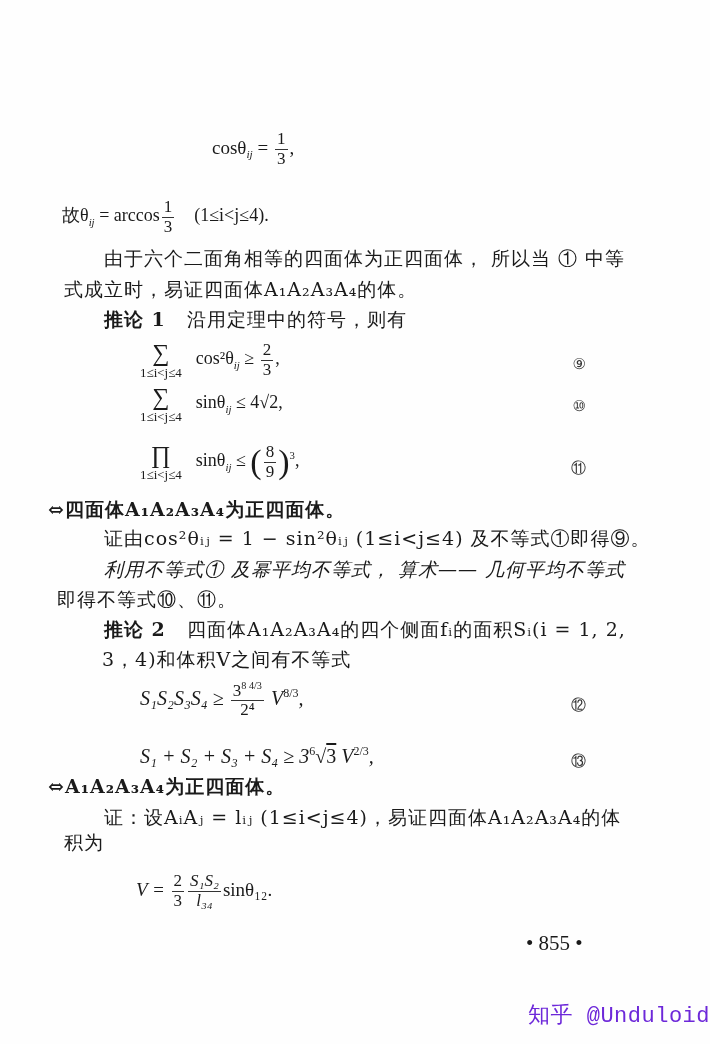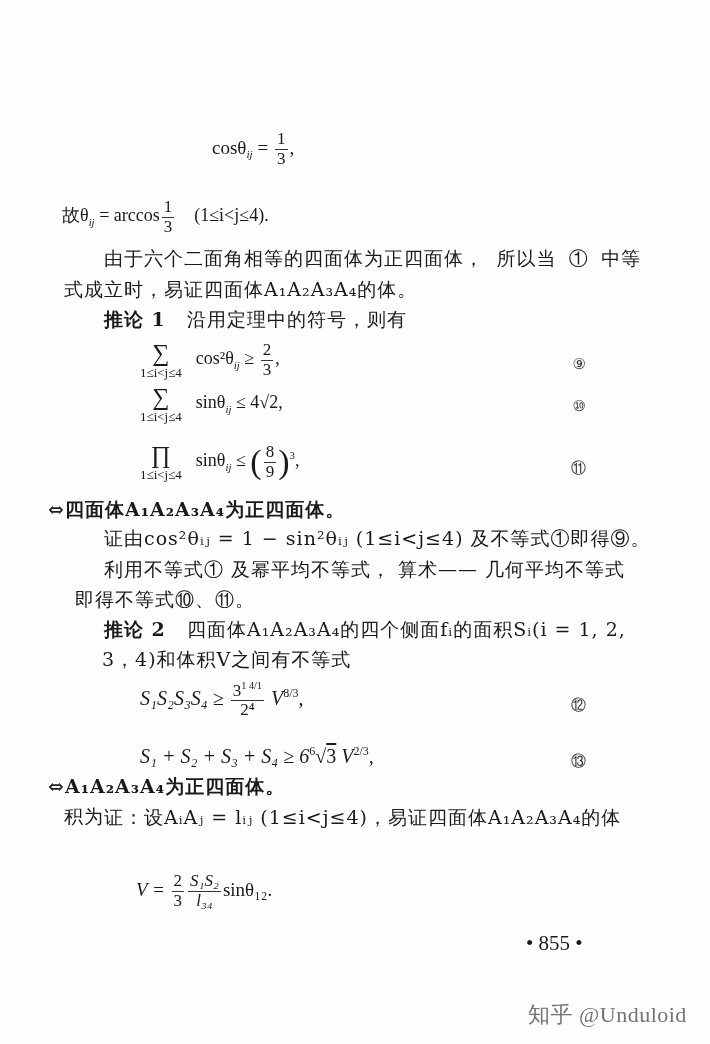--- a/index.html
+++ b/index.html
@@ -12,34 +12,34 @@
   .it { font-style: italic; }
   sub, sup { font-size: 60%; }
   .frac { display: inline-block; vertical-align: middle; text-align: center; font-size: 17px; line-height: 1.1; margin: 0 2px; }
   .frac .num { display: block; padding: 0 2px; border-bottom: 1px solid #333; }
   .frac .den { display: block; padding: 0 2px; }
   .limits { display: inline-block; text-align: center; vertical-align: middle; font-size: 13px; line-height: 1.1; margin-right: 14px; }
   .limits .op { display: block; font-size: 24px; }
   .eqno { position: absolute; right: 124px; font-size: 15px; color: #333; }
   .paren { font-size: 34px; vertical-align: middle; font-weight: 200; }
   .pageno { font-size: 21px; }
-  .watermark { color: #737373; font-family: Liberation Serif, serif; font-size: 22px; letter-spacing: 0.5px; }
+  .watermark { color: #6d28d9; font-family: Liberation Mono, monospace; font-size: 22px; letter-spacing: 0.5px; }
 </style>
 </head>
 <body>
 
 <div class="abs m" style="left:212px; top:130px; font-size:19px;">
   <span>cosθ</span><sub class="it">ij</sub><span> = </span><span class="frac"><span class="num">1</span><span class="den">3</span></span><span>,</span>
 </div>
 
 <div class="abs m" style="left:62px; top:198px; font-size:18px;">
   <span>故θ</span><sub class="it">ij</sub><span> = arccos</span><span class="frac"><span class="num">1</span><span class="den">3</span></span>&nbsp;&nbsp;&nbsp;&nbsp;<span>(1≤i&lt;j≤4).</span>
 </div>
 
-<div class="abs txt" style="left:104px; top:246px;font-family:Liberation Mono, monospace;">由于六个二面角相等的四面体为正四面体， 所以当 ① 中等</div>
+<div class="abs txt" style="left:104px; top:246px;">由于六个二面角相等的四面体为正四面体， 所以当 ① 中等</div>
 <div class="abs txt" style="left:64px; top:277px;">式成立时，易证四面体A₁A₂A₃A₄的体。</div>
 
 <div class="abs txt" style="left:104px; top:307px;">
   <span class="b">推论 1</span>&nbsp;&nbsp;&nbsp;<span>沿用定理中的符号，则有</span>
 </div>
 
 <div class="abs m" style="left:140px; top:340px; font-size:18px;">
   <span class="limits"><span class="op">∑</span><span>1≤i&lt;j≤4</span></span><span>cos²θ</span><sub class="it">ij</sub><span> ≥ </span><span class="frac"><span class="num">2</span><span class="den">3</span></span><span>,</span>
 </div>
 <div class="eqno" style="top:355px;">⑨</div>
@@ -50,42 +50,42 @@
 <div class="eqno" style="top:397px;">⑩</div>
 
 <div class="abs m" style="left:140px; top:442px; font-size:18px;">
   <span class="limits"><span class="op">∏</span><span>1≤i&lt;j≤4</span></span><span>sinθ</span><sub class="it">ij</sub><span> ≤ </span><span class="paren">(</span><span class="frac"><span class="num">8</span><span class="den">9</span></span><span class="paren">)</span><sup>3</sup><span>,</span>
 </div>
 <div class="eqno" style="top:459px;">⑪</div>
 
 <div class="abs txt b" style="left:48px; top:497px;">⇔四面体A₁A₂A₃A₄为正四面体。</div>
 
 <div class="abs txt" style="left:104px; top:526px;">证由cos²θᵢⱼ = 1 − sin²θᵢⱼ (1≤i&lt;j≤4) 及不等式①即得⑨。</div>
-<div class="abs txt" style="left:104px; top:557px;">利用不等式① 及幂平均不等式， 算术—— 几何平均不等式</div>
-<div class="abs txt" style="left:75px; top:587px;">即得不等式⑩、⑪。</div>
+<div class="abs txt" style="left:104px; top:557px;font-style:italic;">利用不等式① 及幂平均不等式， 算术—— 几何平均不等式</div>
+<div class="abs txt" style="left:57px; top:587px;">即得不等式⑩、⑪。</div>
 
 <div class="abs txt" style="left:104px; top:617px;">
   <span class="b">推论 2</span>&nbsp;&nbsp;&nbsp;<span>四面体A₁A₂A₃A₄的四个侧面fᵢ的面积Sᵢ(i = 1, 2,</span>
 </div>
 <div class="abs txt" style="left:64px; top:647px;margin-left:38px;">3，4)和体积V之间有不等式</div>
 
 <div class="abs m it" style="left:140px; top:680px; font-size:20px;">
-  <span>S₁S₂S₃S₄ ≥ </span><span class="frac" style="font-style:normal;"><span class="num"><span>3</span><sup>1 4/1</sup></span><span class="den">2⁴</span></span>&nbsp;<span>V</span><sup style="font-style:normal;font-family:Liberation Serif, serif;">8/3</sup><span>,</span>
+  <span>S₁S₂S₃S₄ ≥ </span><span class="frac" style="font-style:normal;"><span class="num"><span>3</span><sup>8 4/3</sup></span><span class="den">2⁴</span></span>&nbsp;<span>V</span><sup style="font-style:normal;font-family:Liberation Serif, serif;">8/3</sup><span>,</span>
 </div>
 <div class="eqno" style="top:696px;">⑫</div>
 
 <div class="abs m it" style="left:140px; top:744px; font-size:20px;">
-  <span>S₁ + S₂ + S₃ + S₄ ≥ 6</span><sup style="font-style:normal;">6</sup><span style="font-style:normal;">√</span><span style="font-style:normal; text-decoration: overline;">3</span>&nbsp;<span>V</span><sup style="font-style:normal;text-align:right;">2/3</sup><span>,</span>
+  <span>S₁ + S₂ + S₃ + S₄ ≥ 3</span><sup style="font-style:normal;">6</sup><span style="font-style:normal;">√</span><span style="font-style:normal; text-decoration: overline;">3</span>&nbsp;<span>V</span><sup style="font-style:normal;text-align:right;">2/3</sup><span>,</span>
 </div>
 <div class="eqno" style="top:752px;">⑬</div>
 
 <div class="abs txt b" style="left:48px; top:774px;">⇔A₁A₂A₃A₄为正四面体。</div>
 
 <div class="abs txt" style="left:104px; top:805px;text-align:center;">证：设AᵢAⱼ = lᵢⱼ (1≤i&lt;j≤4)，易证四面体A₁A₂A₃A₄的体</div>
-<div class="abs txt" style="left:64px; top:804px;">积为</div>
+<div class="abs txt" style="left:64px; top:830px;">积为</div>
 
 <div class="abs m" style="left:136px; top:872px; font-size:19px;">
   <span class="it">V = </span><span class="frac"><span class="num">2</span><span class="den">3</span></span><span class="frac it"><span class="num">S₁S₂</span><span class="den">l₃₄</span></span><span>sinθ₁₂.</span>
 </div>
 
 <div class="abs pageno m" style="left:526px; top:931px;">• 855 •</div>
 
 <div class="abs watermark" style="left:528px; top:1000px;">知乎 @Unduloid</div>
 
 </body></html>

